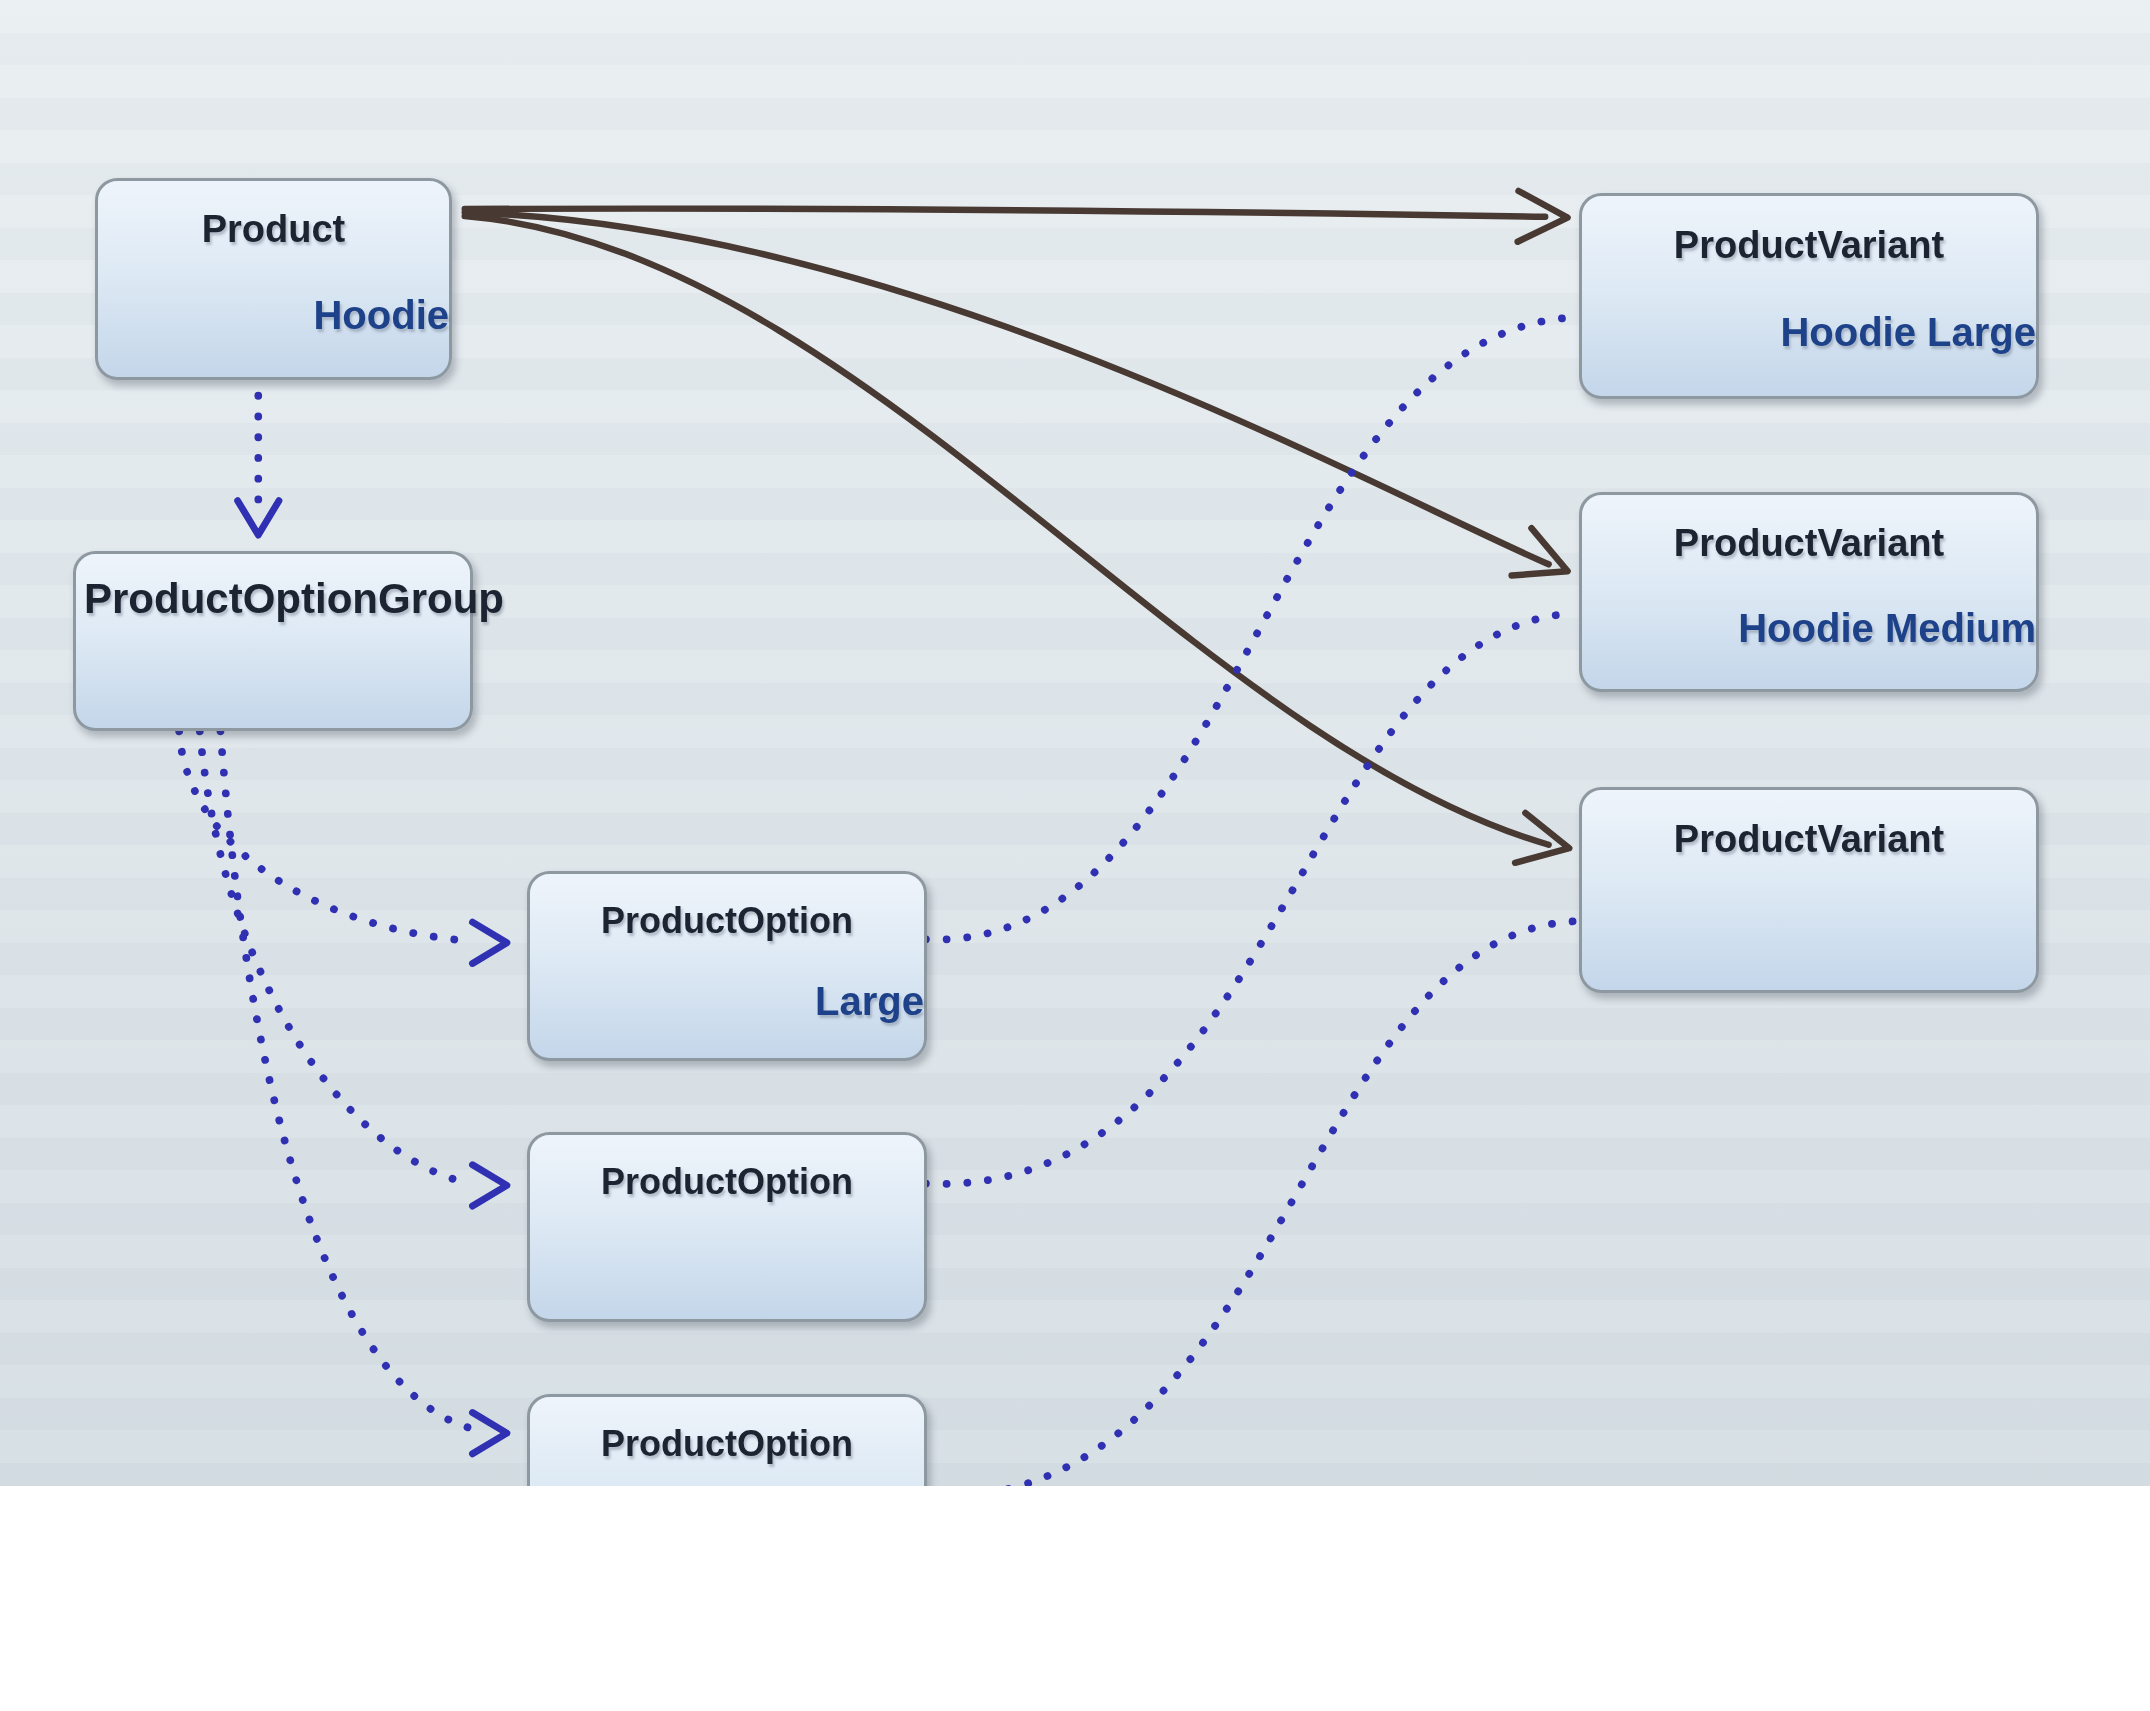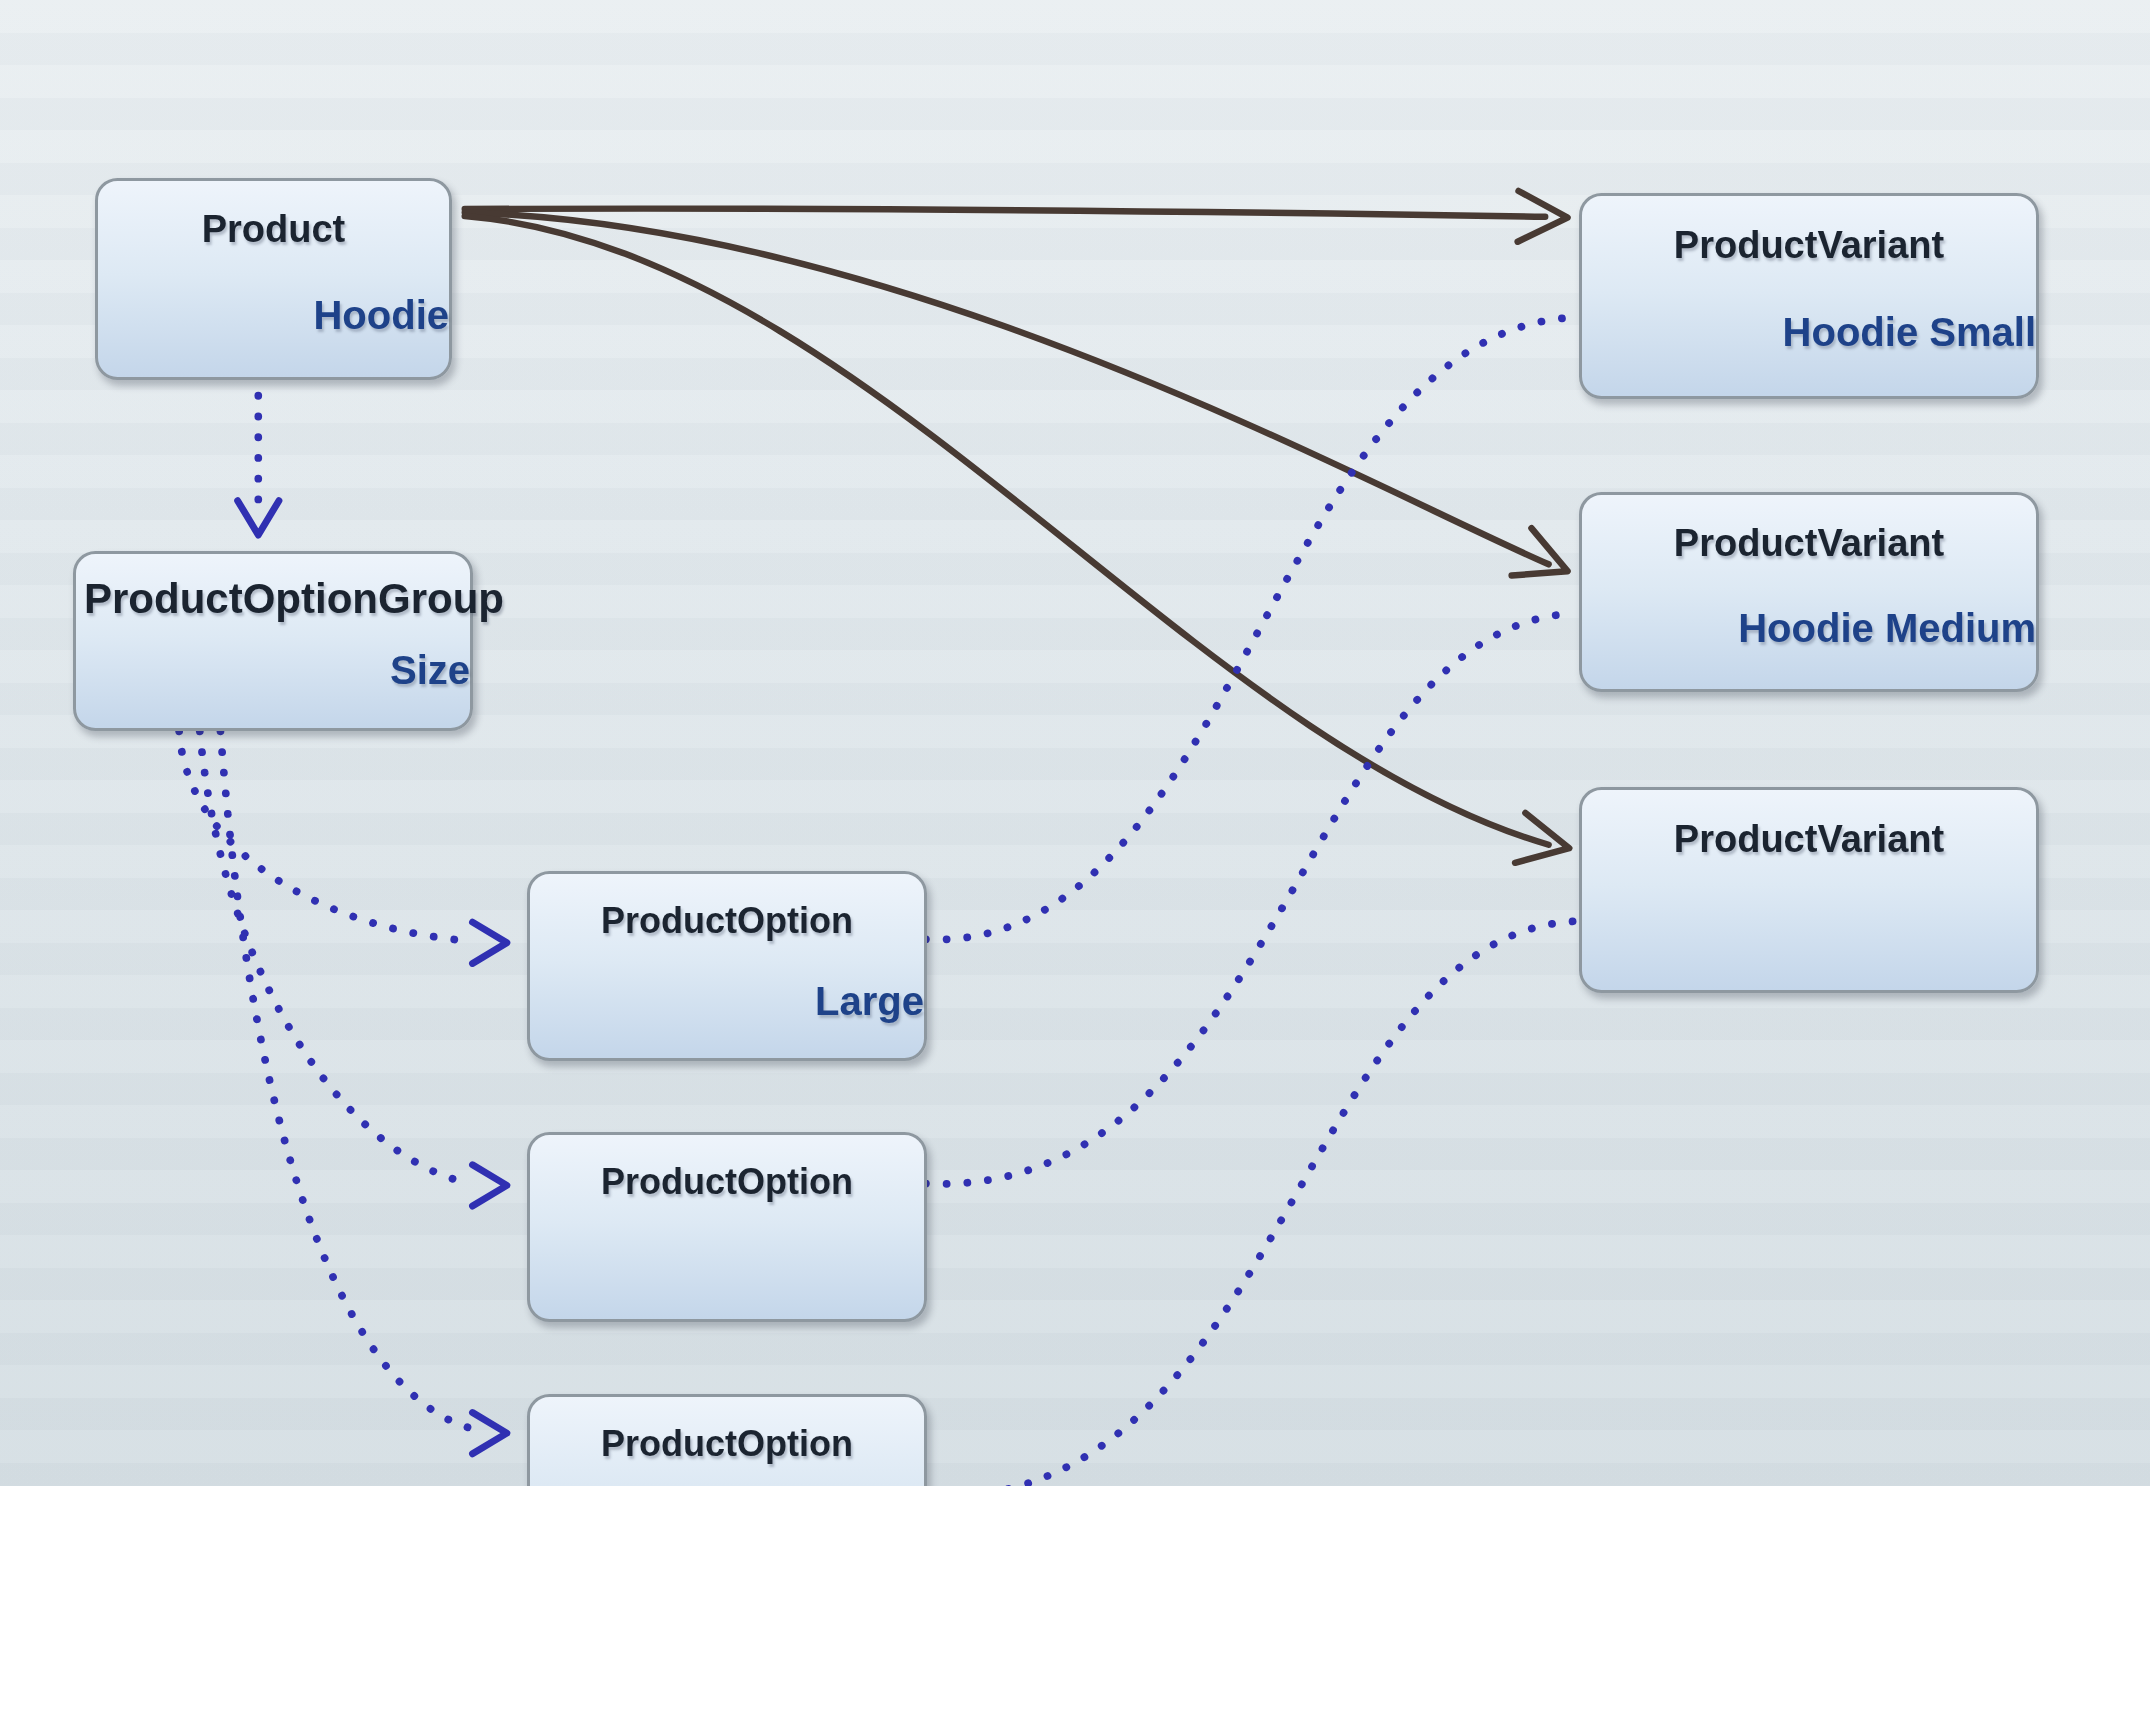--- a/index.html
+++ b/index.html
@@ -124,39 +124,38 @@
       <path d="M 1076 1740 C 1490 1758 1512 1088 1830 1071" class="edge dotted"></path>
     </svg>
 
   <div class="node n-product">
     <div class="node-type">Product</div>
     <div class="node-label">Hoodie</div>
   </div>
 
   <div class="node n-group">
     <div class="node-type">ProductOptionGroup</div>
-    <div class="node-label">Size</div>
   </div>
 
   <div class="node n-opt-s">
     <div class="node-type">ProductOption</div>
     <div class="node-label">Large</div>
   </div>
 
   <div class="node n-opt-m">
     <div class="node-type">ProductOption</div>
   </div>
 
   <div class="node n-opt-l">
     <div class="node-type">ProductOption</div>
   </div>
 
   <div class="node n-var-s">
     <div class="node-type">ProductVariant</div>
-    <div class="node-label">Hoodie Small</div>
+    <div class="node-label">Hoodie Large</div>
   </div>
 
   <div class="node n-var-m">
     <div class="node-type">ProductVariant</div>
     <div class="node-label">Hoodie Medium</div>
   </div>
 
   <div class="node n-var-l">
     <div class="node-type">ProductVariant</div>
   </div>

